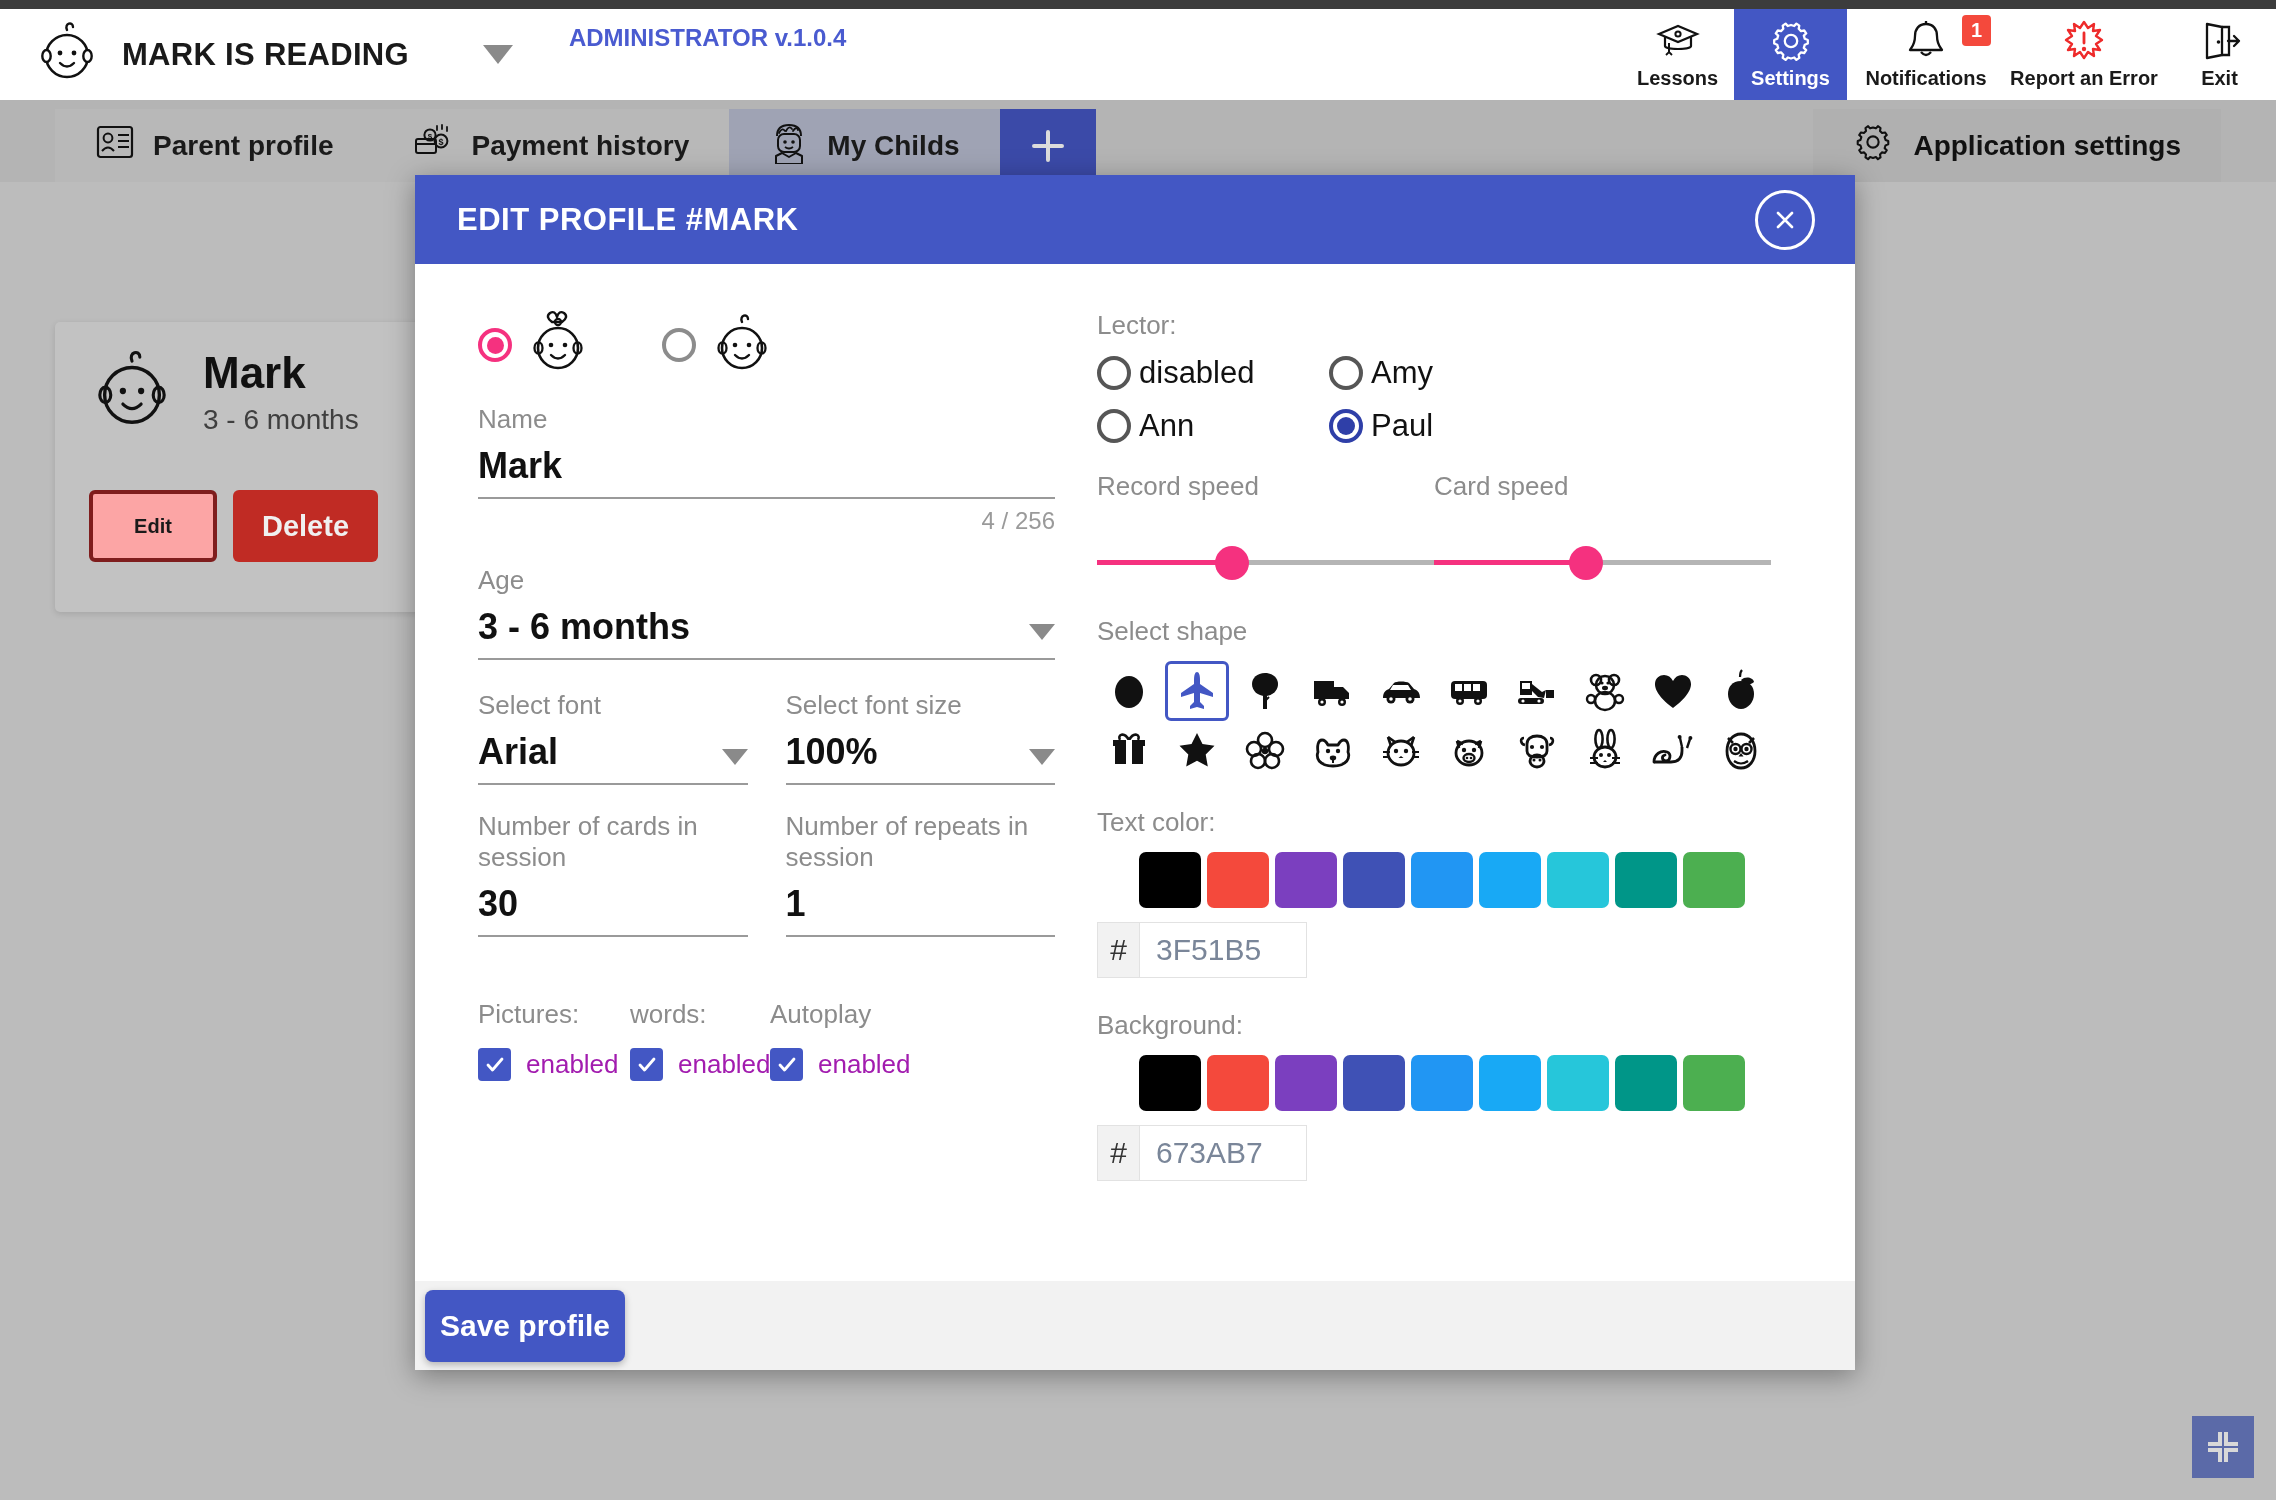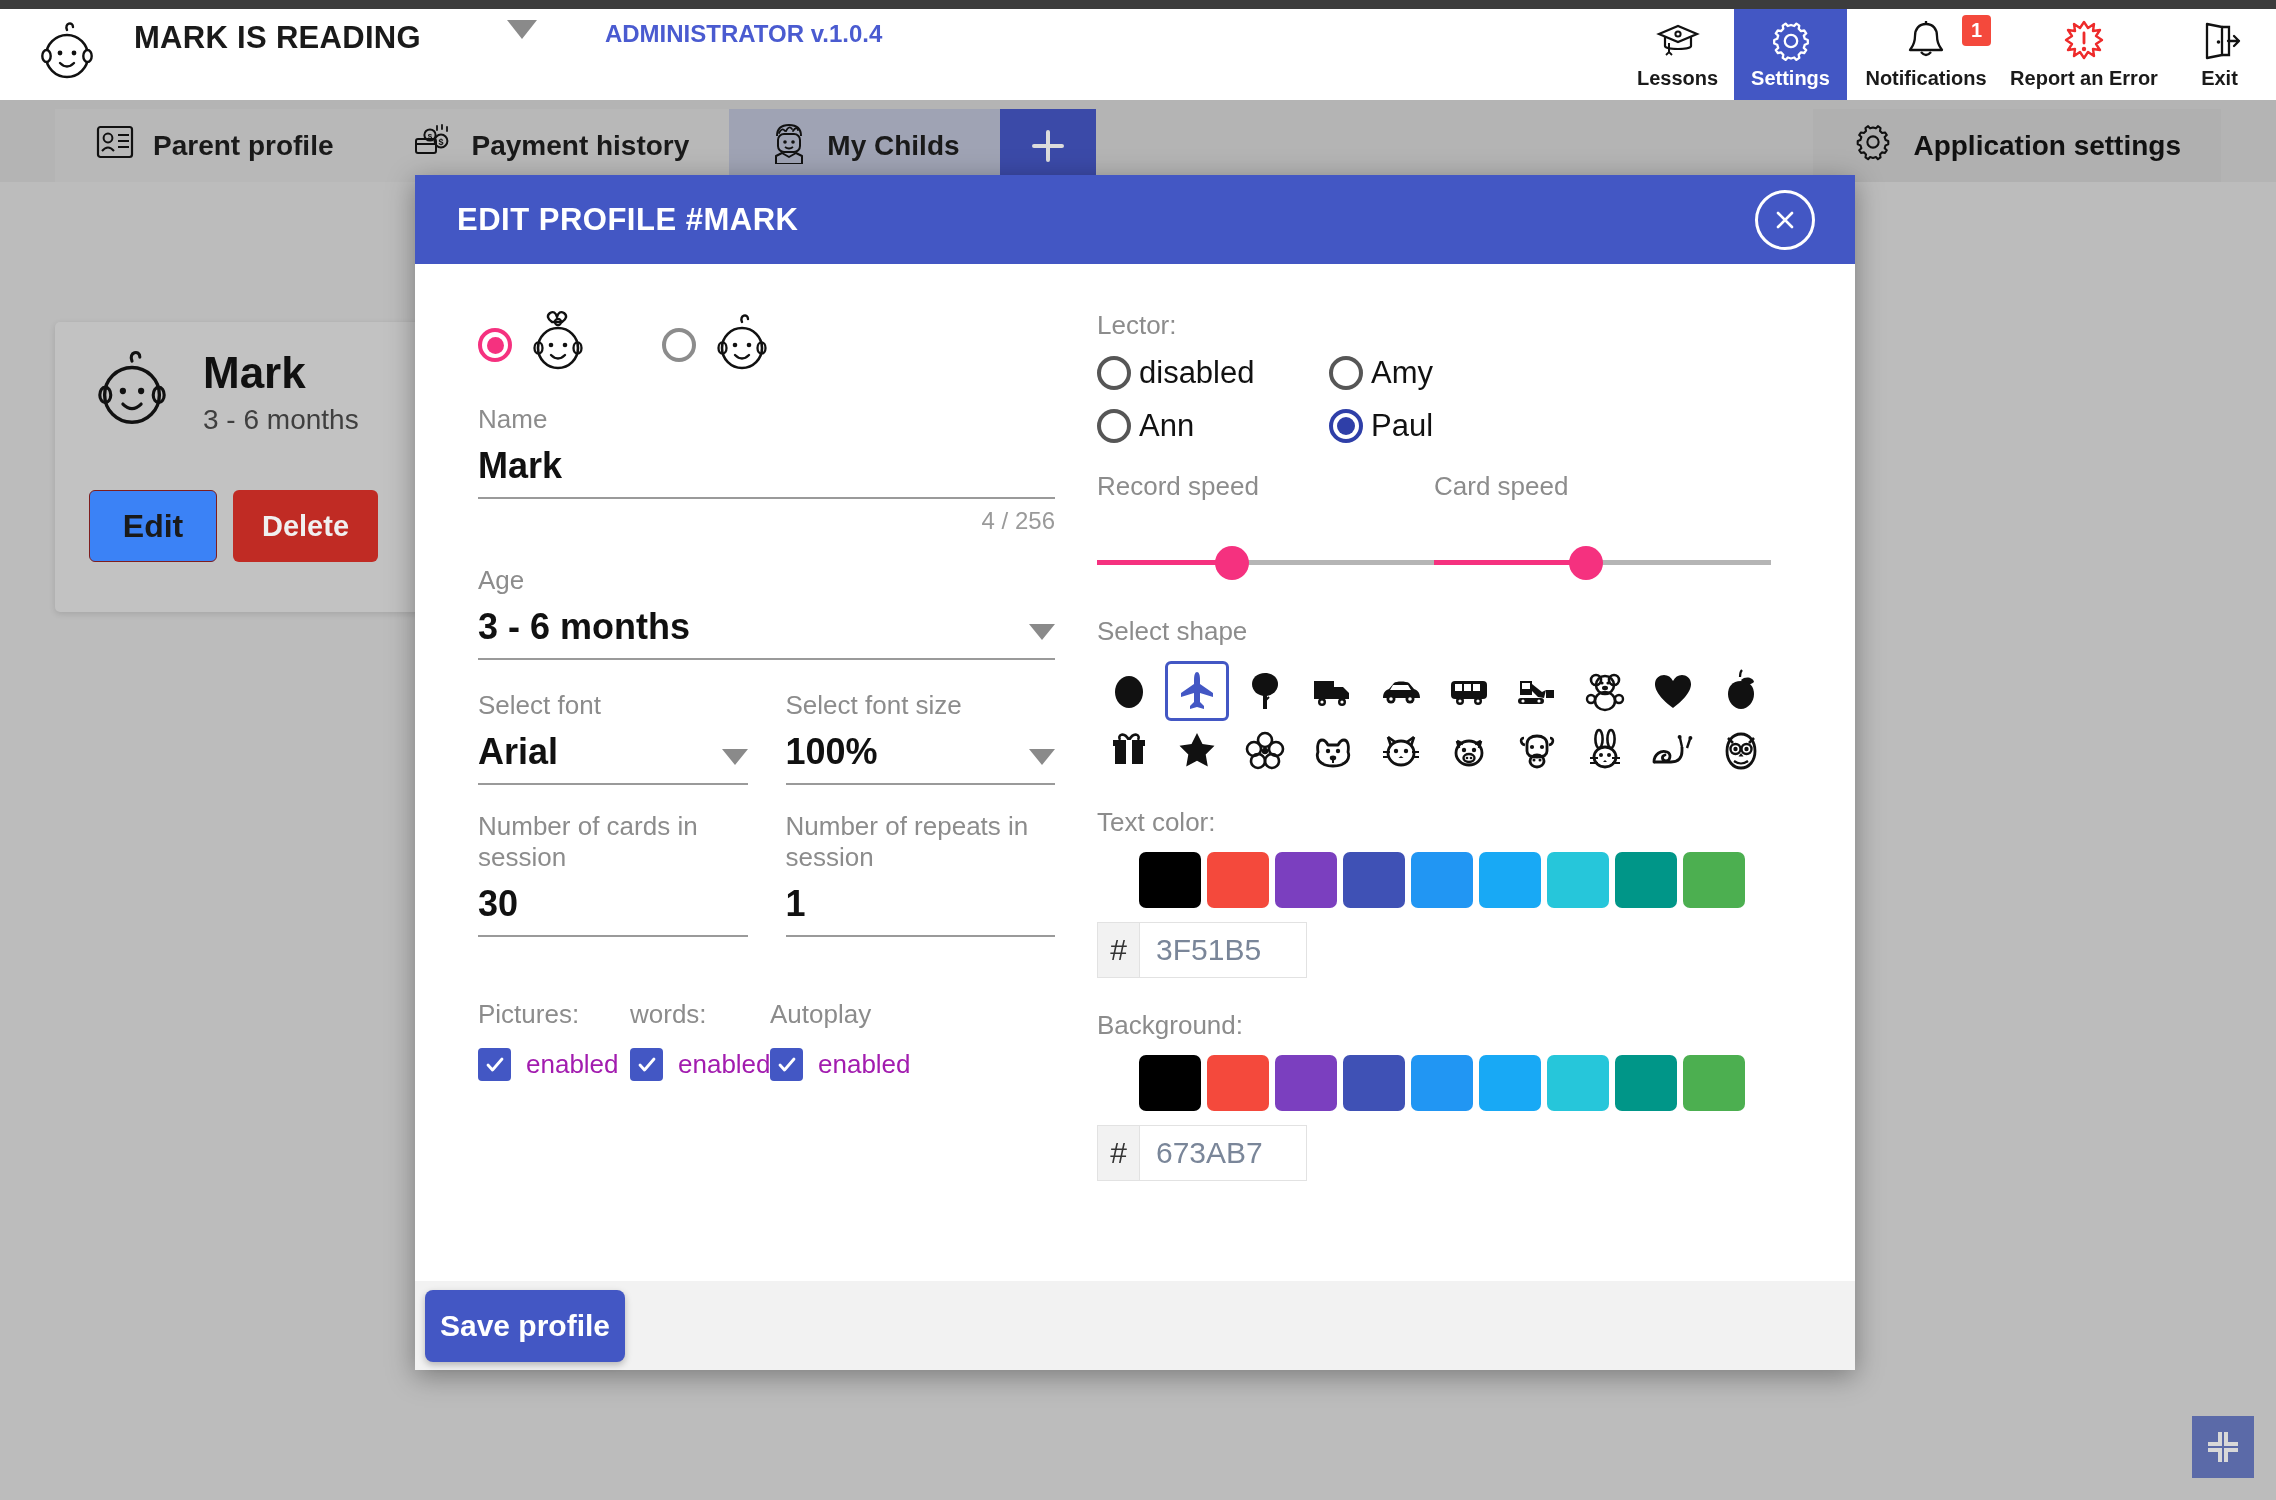--- a/index.html
+++ b/index.html
@@ -12,21 +12,21 @@
   #app { position: relative; width: 2276px; height: 1500px; background:#ffffff; }
 
   
   .topstrip { position:absolute; top:0; left:0; width:2276px; height:9px; background:#3c3c3c; }
 
   
   .header {
     position:absolute; top:9px; left:0; width:2276px; height:91px;
     background:#ffffff; display:flex; align-items:center;
   }
-  .brand { display:flex; gap:34px; padding-left:34px; }
+  .brand { display:flex; align-items:center; gap:22px; padding-left:34px; }
   .brand-title { font-size:31px; font-weight:bold; color:#1a1a1a; letter-spacing:.3px; }
   .brand-caret {
     width:0;height:0;border-left:15px solid transparent;border-right:15px solid transparent;
     border-top:19px solid #8a8a8a; margin-left:52px;
   }
   .version { font-size:24px; color:#4a5bd0; font-weight:bold; margin-left:34px; margin-bottom:34px; }
 
   .navgroup { margin-left:auto; display:flex; align-items:stretch; height:91px; }
   .navitem {
     width:113px; height:91px; display:flex; flex-direction:column; align-items:center;
@@ -67,22 +67,22 @@
   .page { position:absolute; top:182px; left:0; width:2276px; height:1318px; background:#bcbcbc; }
   .childcard {
     position:absolute; top:140px; left:55px; width:600px; height:290px;
     background:#c2c2c2; border-radius:5px; box-shadow:0 2px 6px rgba(0,0,0,.12);
   }
   .cc-top { display:flex; align-items:center; gap:28px; padding:26px 34px 0 34px; }
   .cc-name { font-size:44px; font-weight:bold; color:#111; line-height:1.05; }
   .cc-age { font-size:28px; color:#3f3f3f; margin-top:8px; }
   .cc-btns { display:flex; gap:16px; padding:52px 0 0 34px; }
   .btn-edit {
-    background:#3b82f6; border:1px solid #7f1d1d; border-radius:6px; width:128px; height:72px;
-    font-size:32px; font-weight:bold; color:#1a1a1a; cursor:pointer;
+    background:#fca5a5; border:4px solid #7f1d1d; border-radius:6px; width:128px; height:72px;
+    font-size:20px; font-weight:bold; color:#1a1a1a; cursor:pointer;
     font-family:"Liberation Sans", sans-serif;
   }
   .btn-delete {
     background:#c02b24; border:none; border-radius:6px; width:145px; height:72px;
     font-size:29px; font-weight:bold; color:#f0f0f0; cursor:pointer;
     font-family:"Liberation Sans", sans-serif;
   }
 
   
   .fsbtn {

